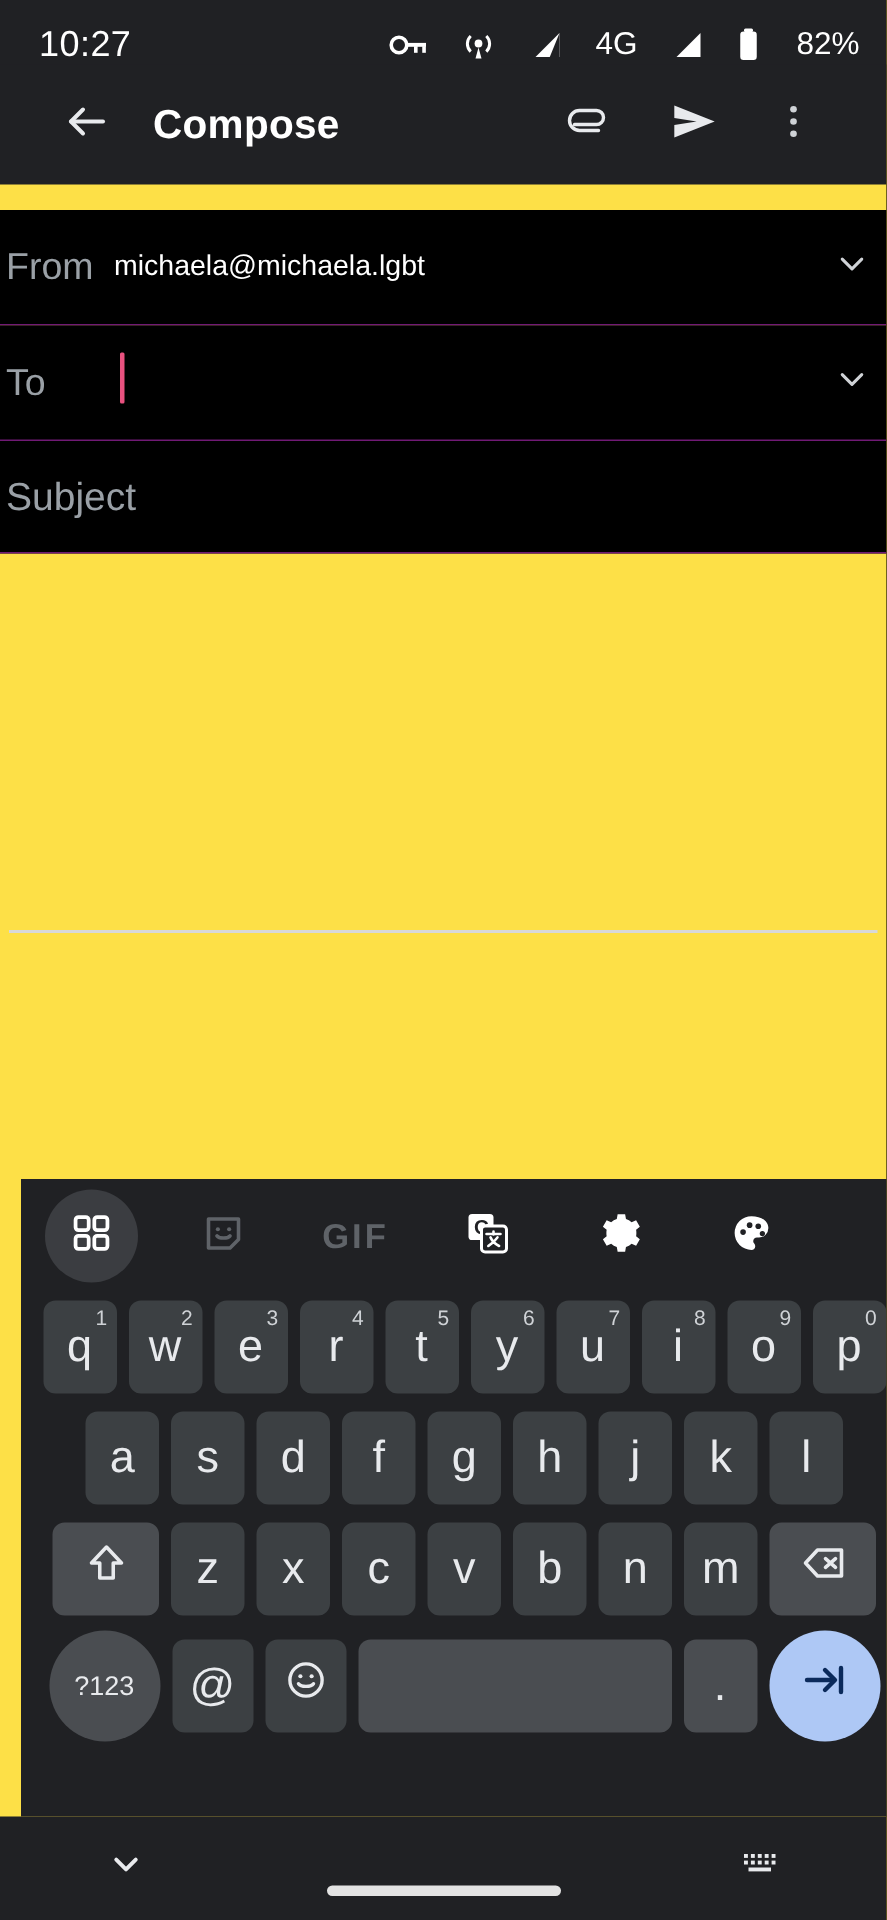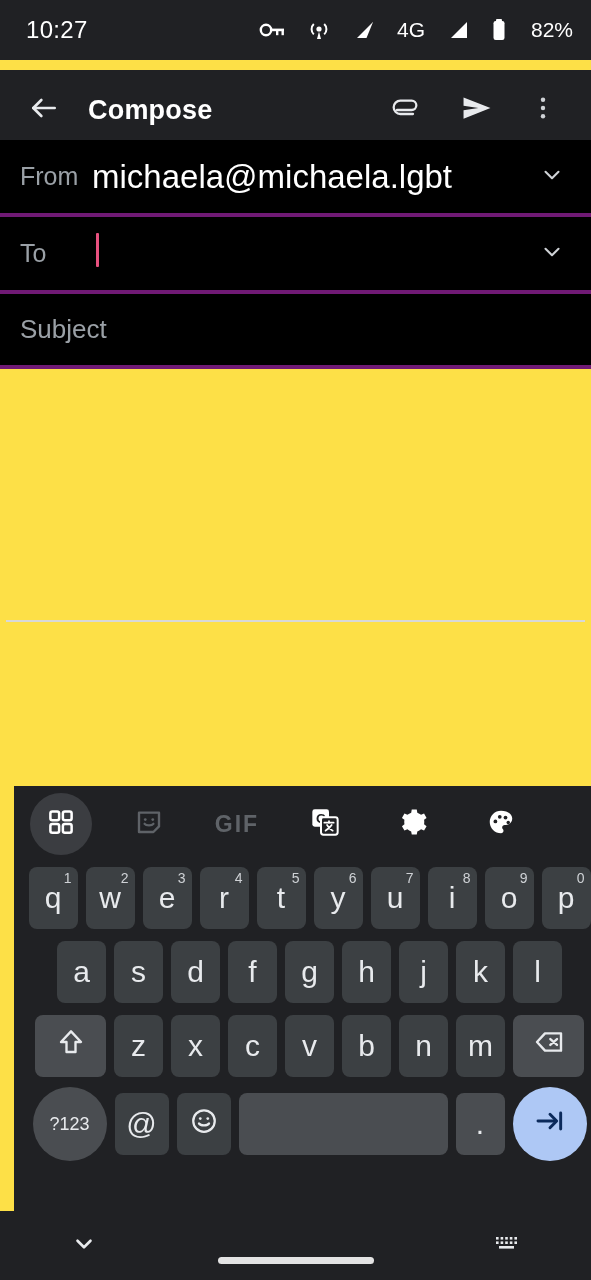--- a/index.html
+++ b/index.html
@@ -19,39 +19,39 @@
     padding:0 18px 0 26px;
   }
   .status-time{ color:#fff; font-size:24px; letter-spacing:.3px; }
   .status-right{ display:flex; align-items:center; gap:22px; }
   .status-right svg{ display:block; }
   .status-4g{ color:#fff; font-size:21px; font-weight:500; }
   .status-batt{ color:#fff; font-size:21px; font-weight:500; margin-left:2px; }
 
   
   .toolbar{
-    position:absolute; top:70px; left:0; width:591px; height:80px;
-    background:#202124; display:flex; align-items:center; padding:0 22px;text-align:center;
+    position:absolute; top:43px; left:0; width:591px; height:80px;
+    background:#202124; display:flex; align-items:center; padding:0 36px;text-align:center;
   }
   .tb-back{ width:44px; height:44px; display:flex; align-items:center; justify-content:center; }
   .tb-title{ color:#fff; font-size:27px; font-weight:600; margin-left:22px; letter-spacing:.2px; }
   .tb-spacer{ flex:1; }
   .tb-icon{ width:52px; height:52px; display:flex; align-items:center; justify-content:center; }
   .tb-icon.attach{ margin-right:18px; }
   .tb-icon.send{ margin-right:14px; }
 
   
   .fields{ position:absolute; top:140px; left:0; width:591px; }
   .field-row{
     position:relative; display:flex; align-items:center;
-    height:77px; padding:0 20px; background:#000;
-    border-bottom:4px solid #701a75;
+    height:77px; padding:0 4px; background:#000;
+    border-bottom:1px solid #701a75;
   }
   .field-label{ color:#9aa0a6; font-size:25px; width:72px; flex:0 0 auto; }
-  .field-value{ color:#ffffff; font-size:33px; flex:1; }
+  .field-value{ color:#ffffff; font-size:19px; flex:1; }
   .field-chev{ width:38px; height:38px; display:flex; align-items:center; justify-content:center; flex:0 0 auto; }
   .caret{
     display:inline-block; width:3px; height:34px; background:#e8517f;
     margin-left:4px; border-radius:1px;
   }
   .field-row.subject{ height:75px; }
   .field-row.subject .placeholder{ color:#9aa0a6; font-size:26px; }
   .body-area{
     position:relative; height:390px; background:#000; padding:22px 16px 0 16px;
   }

